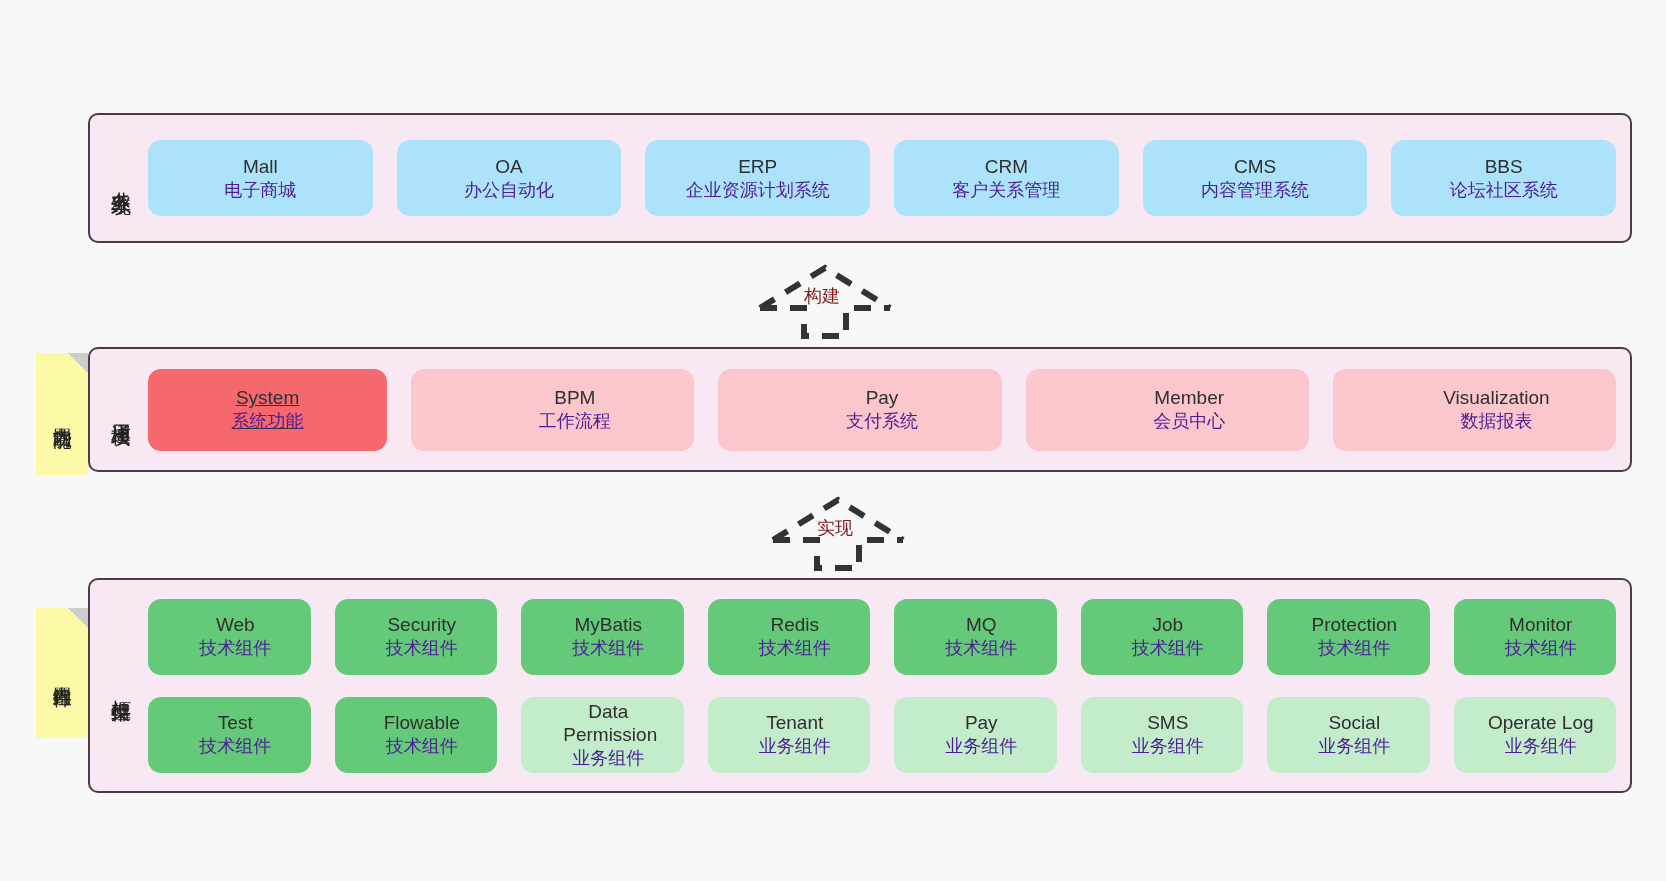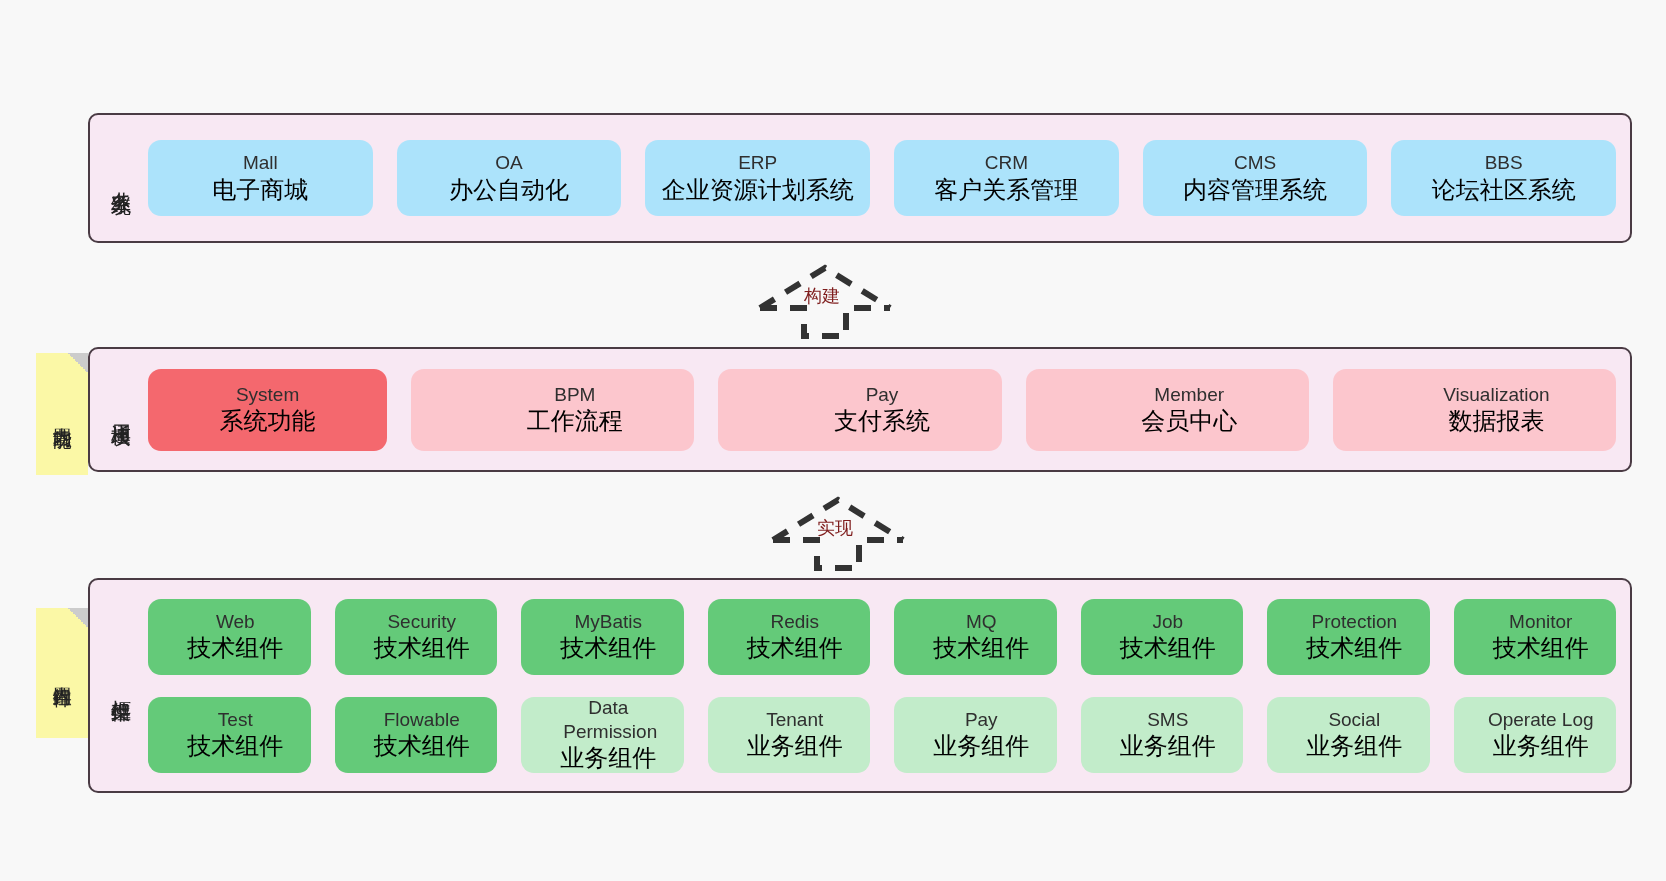--- a/index.html
+++ b/index.html
@@ -81,30 +81,30 @@
     text-align: center;
     box-sizing: border-box;
     padding: 6px 4px;
     line-height: 1.25;
   }
   .card .t1 {
     font-size: 19px;
     color: #2f2f2f;
   }
   .card .t2 {
-    font-size: 24px;
-    color: #000000;
+    font-size: 18px;
+    color: #4c1d95;
   }
 
   .h-biz   { height: 76px; background: #ace3fb; }
   .h-mod   { height: 82px; }
   .h-comp  { height: 76px; padding-left: 16px; }
 
   .c-blue        { background: #ace3fb; }
-  .c-red         { background: #f4686e; }
+  .c-red         { background: #f4686e; text-decoration: underline; }
   .c-pink        { background: #fcc6cd; padding-left: 48px; }
   .c-green       { background: #64ca79; }
   .c-lightgreen  { background: #c2ecca; }
 
   
   .note {
     position: absolute;
     background: #fbf8a6;
     box-sizing: border-box;
     font-size: 19px;

